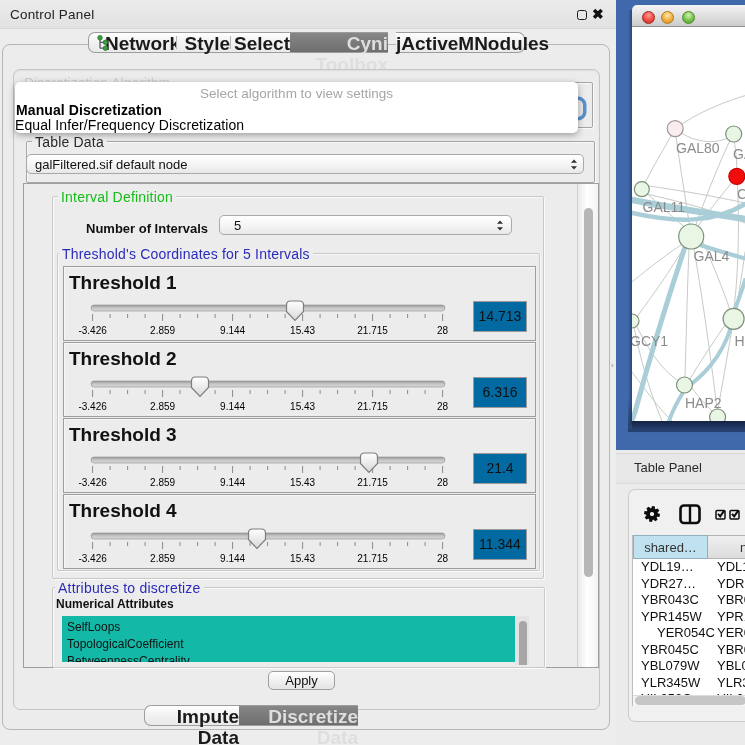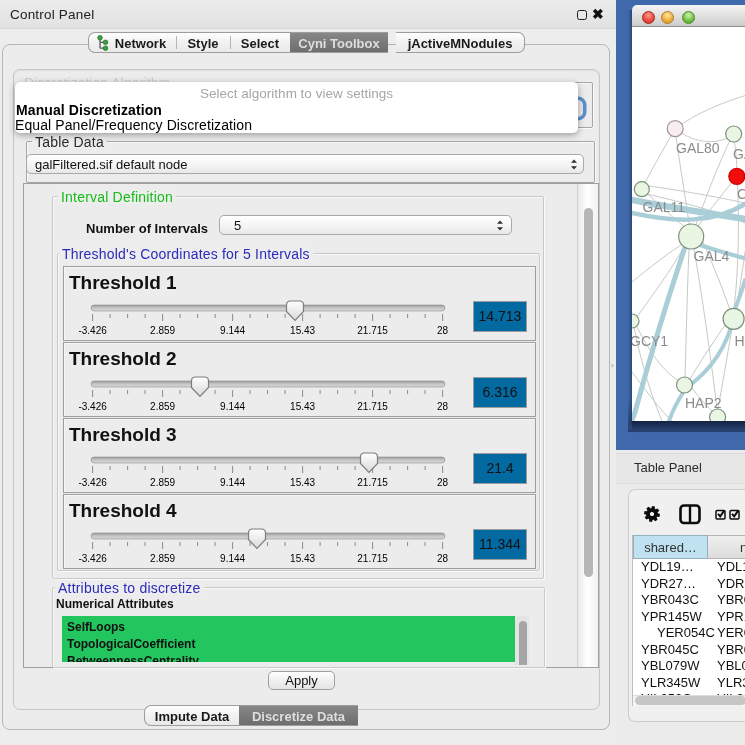--- a/index.html
+++ b/index.html
@@ -1,18 +1,18 @@
 <!DOCTYPE html>
 <html><head>
 <meta charset="utf-8">
 <style>
   html,body{margin:0;padding:0;}
   #root{position:relative;-webkit-font-smoothing:antialiased;width:745px;height:745px;background:#ededed;font-family:"Liberation Sans",sans-serif;overflow:hidden;}
   .abs{position:absolute;}
-  .tab{position:absolute;top:0;height:21px;line-height:21px;text-align:center;font-size:13px;font-weight:700;color:#1a1a1a;background:linear-gradient(#ffffff,#f2f2f2 45%,#e9e9e9);border-top:1px solid #9d9d9d;border-bottom:1px solid #9d9d9d;box-sizing:border-box;}
+  .tab{position:absolute;top:0;height:21px;line-height:21px;text-align:right;font-size:19px;font-weight:700;color:#1a1a1a;background:linear-gradient(#ffffff,#f2f2f2 45%,#e9e9e9);border-top:1px solid #9d9d9d;border-bottom:1px solid #9d9d9d;box-sizing:border-box;}
   .tab.sel{background:linear-gradient(#878787,#6e6e6e);color:#dedede;}
   .tab.first{border-left:1px solid #9d9d9d;border-radius:7px 0 0 7px;}
   .tab.last{border-right:1px solid #9d9d9d;border-radius:0 7px 7px 0;}
   .tabsep{position:absolute;top:4px;width:1px;height:13px;background:#b5b5b5;}
   .titled{position:absolute;border:1px solid #a5a5a5;border-radius:2px;box-shadow:inset 0 1px 0 #f9f9f9,inset 1px 0 0 #f9f9f9,1px 1px 0 #fafafa;}
   .titlelab{position:absolute;background:#ededed;padding:0 3px;font-size:14px;letter-spacing:0.2px;color:#2b2b2b;line-height:14px;}
   .tbox{position:absolute;left:63px;width:471px;height:73px;border:1px solid #9d9d9d;box-shadow:inset 0 1px 0 #f7f7f7,inset 1px 0 0 #f7f7f7;background:#ececec;}
   .tlab{position:absolute;left:5px;top:5px;font-size:19px;font-weight:700;color:#111;}
   .vbox{position:absolute;left:409px;top:34px;width:52px;height:29px;background:#0369a1;border:1px solid #9b9b9b;font-size:14px;color:#111;text-align:center;line-height:29px;}
   .combo{position:absolute;box-sizing:border-box;background:linear-gradient(#ffffff,#f3f3f3 60%,#e8e8e8);border:1px solid #a9a9a9;border-radius:5px;font-size:13px;color:#111;}
@@ -267,37 +267,37 @@
         <text x="238.6" y="66.5" font-size="10" text-anchor="middle" fill="#000" font-family="Liberation Sans">15.43</text>
         <text x="308.6" y="66.5" font-size="10" text-anchor="middle" fill="#000" font-family="Liberation Sans">21.715</text>
         <text x="378.6" y="66.5" font-size="10" text-anchor="middle" fill="#000" font-family="Liberation Sans">28</text>
         <path d="M 184.5 44.5 L 193 53.5 L 201.5 44.5 L 201.5 38 Q 201.5 34 197.5 34 L 188.5 34 Q 184.5 34 184.5 38 Z" fill="url(#thsl4)" stroke="#7d7d7d" stroke-width="1.2"></path>
       </svg>
   </div>
 
   <div class="titled" style="left:52px;top:587px;width:491px;height:79px;border-color:#c9c9c9;"></div>
   <div class="titlelab" style="left:55px;top:581px;color:#2b2bbb;">Attributes to discretize</div>
   <div class="abs" style="left:56px;top:597px;font-size:12px;font-weight:700;color:#111;">Numerical Attributes</div>
-  <div class="abs" style="left:62px;top:616px;width:453px;height:46px;background:#22c55e;overflow:hidden;font-size:12px;color:#111;font-weight:bold;">
+  <div class="abs" style="left:62px;top:616px;width:453px;height:46px;background:#14b8a6;overflow:hidden;font-size:12px;color:#111;">
     <div style="padding:3px 0 0 5px;line-height:17px;">SelfLoops<br>TopologicalCoefficient<br>BetweennessCentrality</div>
   </div>
   <div class="abs" style="left:515px;top:616px;width:14px;height:49px;background:#e4e4e4;"></div>
   <div class="abs" style="left:519px;top:621px;width:8px;height:44px;background:#a6a6a6;border-radius:4px 4px 0 0;"></div>
 
   <div class="abs" style="left:268px;top:671px;width:67px;height:19px;background:linear-gradient(#ffffff,#f0f0f0 50%,#e4e4e4);border:1px solid #9f9f9f;border-radius:5px;box-sizing:border-box;text-align:center;font-size:13px;color:#111;line-height:17px;">Apply</div>
 
   <div class="abs" style="left:144px;top:705px;width:323px;height:21px;">
     <div class="tab first" style="left:0;width:95px;">Impute Data</div>
     <div class="tab sel" style="left:95px;width:119px;">Discretize Data</div>
   </div>
 
   <div class="abs" style="left:15px;top:82px;width:563px;height:51px;background:#fff;border-radius:5px;box-shadow:0 2px 7px rgba(0,0,0,0.35);"></div>
   <div class="abs" style="left:15px;top:86px;width:563px;text-align:center;font-size:13.5px;color:#a6a6a6;">Select algorithm to view settings</div>
   <div class="abs" style="left:16px;top:102px;font-size:14px;letter-spacing:0.1px;font-weight:700;color:#000;">Manual Discretization</div>
-  <div class="abs" style="left:15px;top:117px;font-size:14px;letter-spacing:0.1px;color:#000;">Equal Panel/Frequency Discretization</div>
+  <div class="abs" style="left:15px;top:117px;font-size:14px;letter-spacing:0.1px;color:#000;">Equal Infer/Frequency Discretization</div>
 
   <div class="abs" style="left:628px;top:8px;width:117px;height:424px;background:linear-gradient(rgba(20,35,70,0.0),rgba(20,35,70,0.0) 92%,rgba(16,28,58,0.55));"></div>
   <div class="abs" style="left:632px;top:421px;width:113px;height:13px;background:linear-gradient(rgba(14,24,52,0.82),rgba(40,70,130,0.12) 75%,rgba(63,105,170,0));"></div>
   <div class="abs" style="left:628px;top:10px;width:4px;height:415px;background:linear-gradient(90deg,rgba(63,105,170,0),rgba(20,35,70,0.5));"></div>
   <div class="abs" style="left:632px;top:5px;width:113px;height:21px;background:linear-gradient(#f4f4f4,#cccccc);border-radius:5px 0 0 0;border-bottom:1px solid #8f8f8f;">
     <div class="abs" style="left:9.5px;top:6px;width:11px;height:11px;border-radius:50%;background:radial-gradient(circle at 50% 30%,#ff9a90 0%,#ee4b40 55%,#c33028 100%);border:0.5px solid #a5241d;"></div>
     <div class="abs" style="left:29px;top:6px;width:11px;height:11px;border-radius:50%;background:radial-gradient(circle at 50% 30%,#ffe9a8 0%,#f0ad3e 55%,#cd8b27 100%);border:0.5px solid #ad7c1e;"></div>
     <div class="abs" style="left:49.5px;top:6px;width:11px;height:11px;border-radius:50%;background:radial-gradient(circle at 50% 30%,#d0f5b2 0%,#77c04a 55%,#549b2c 100%);border:0.5px solid #4c8c22;"></div>
   </div>
   <div class="abs" style="left:632px;top:27px;width:113px;height:394px;background:#fff;overflow:hidden;">

